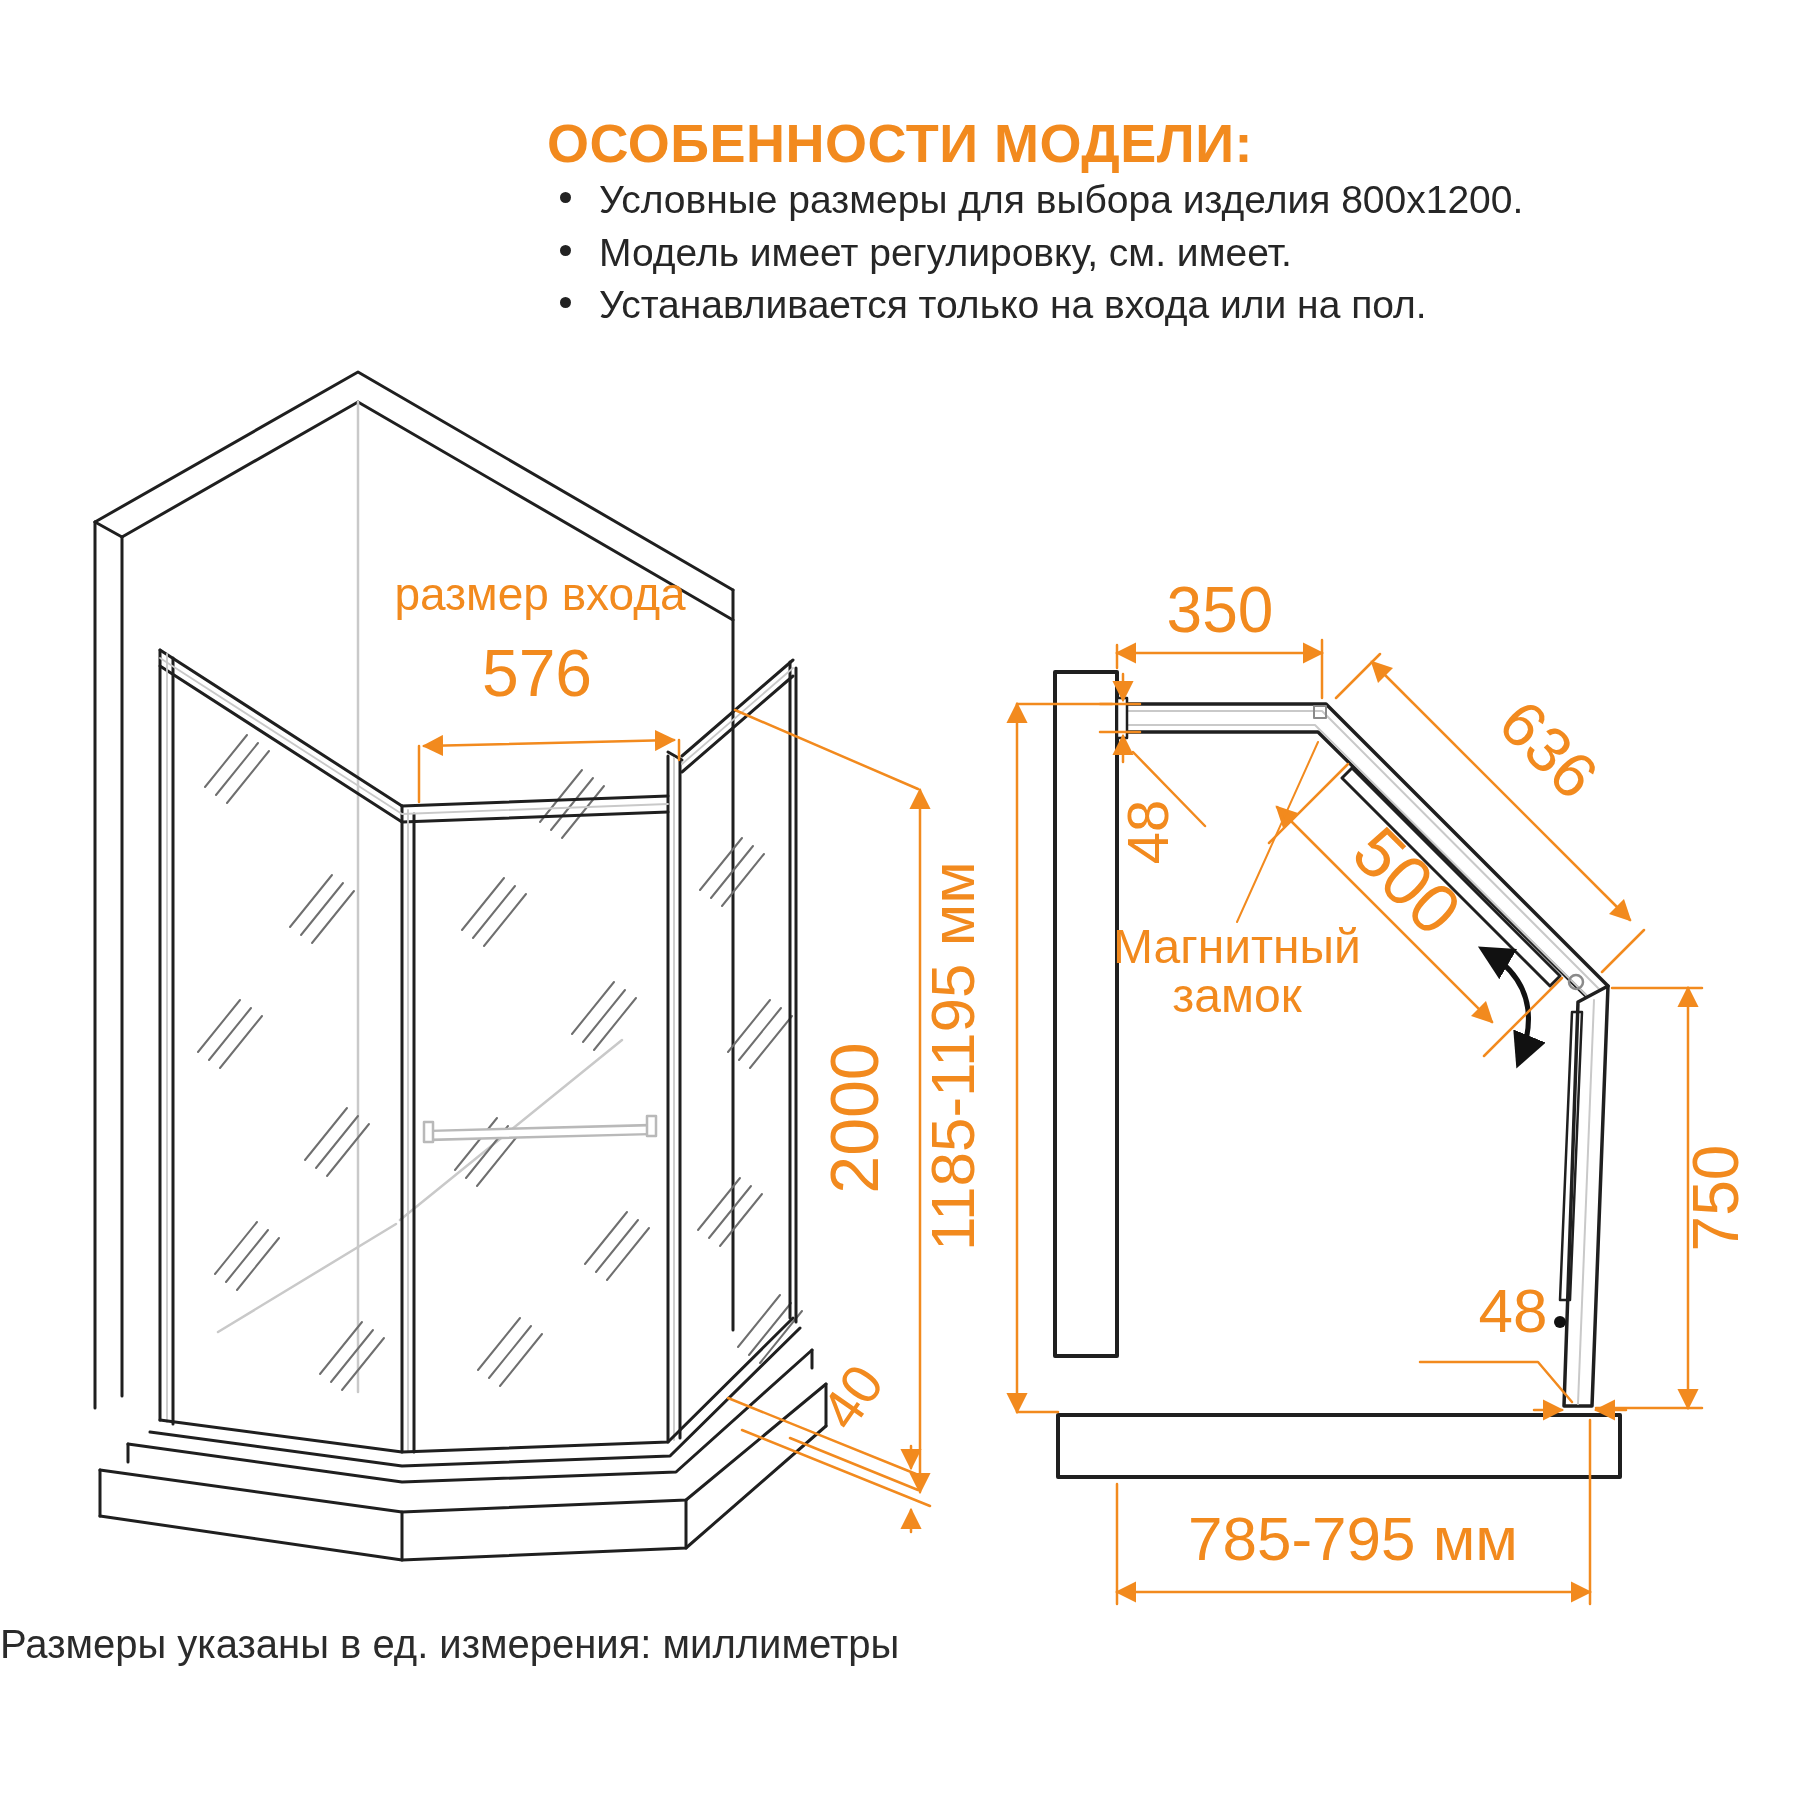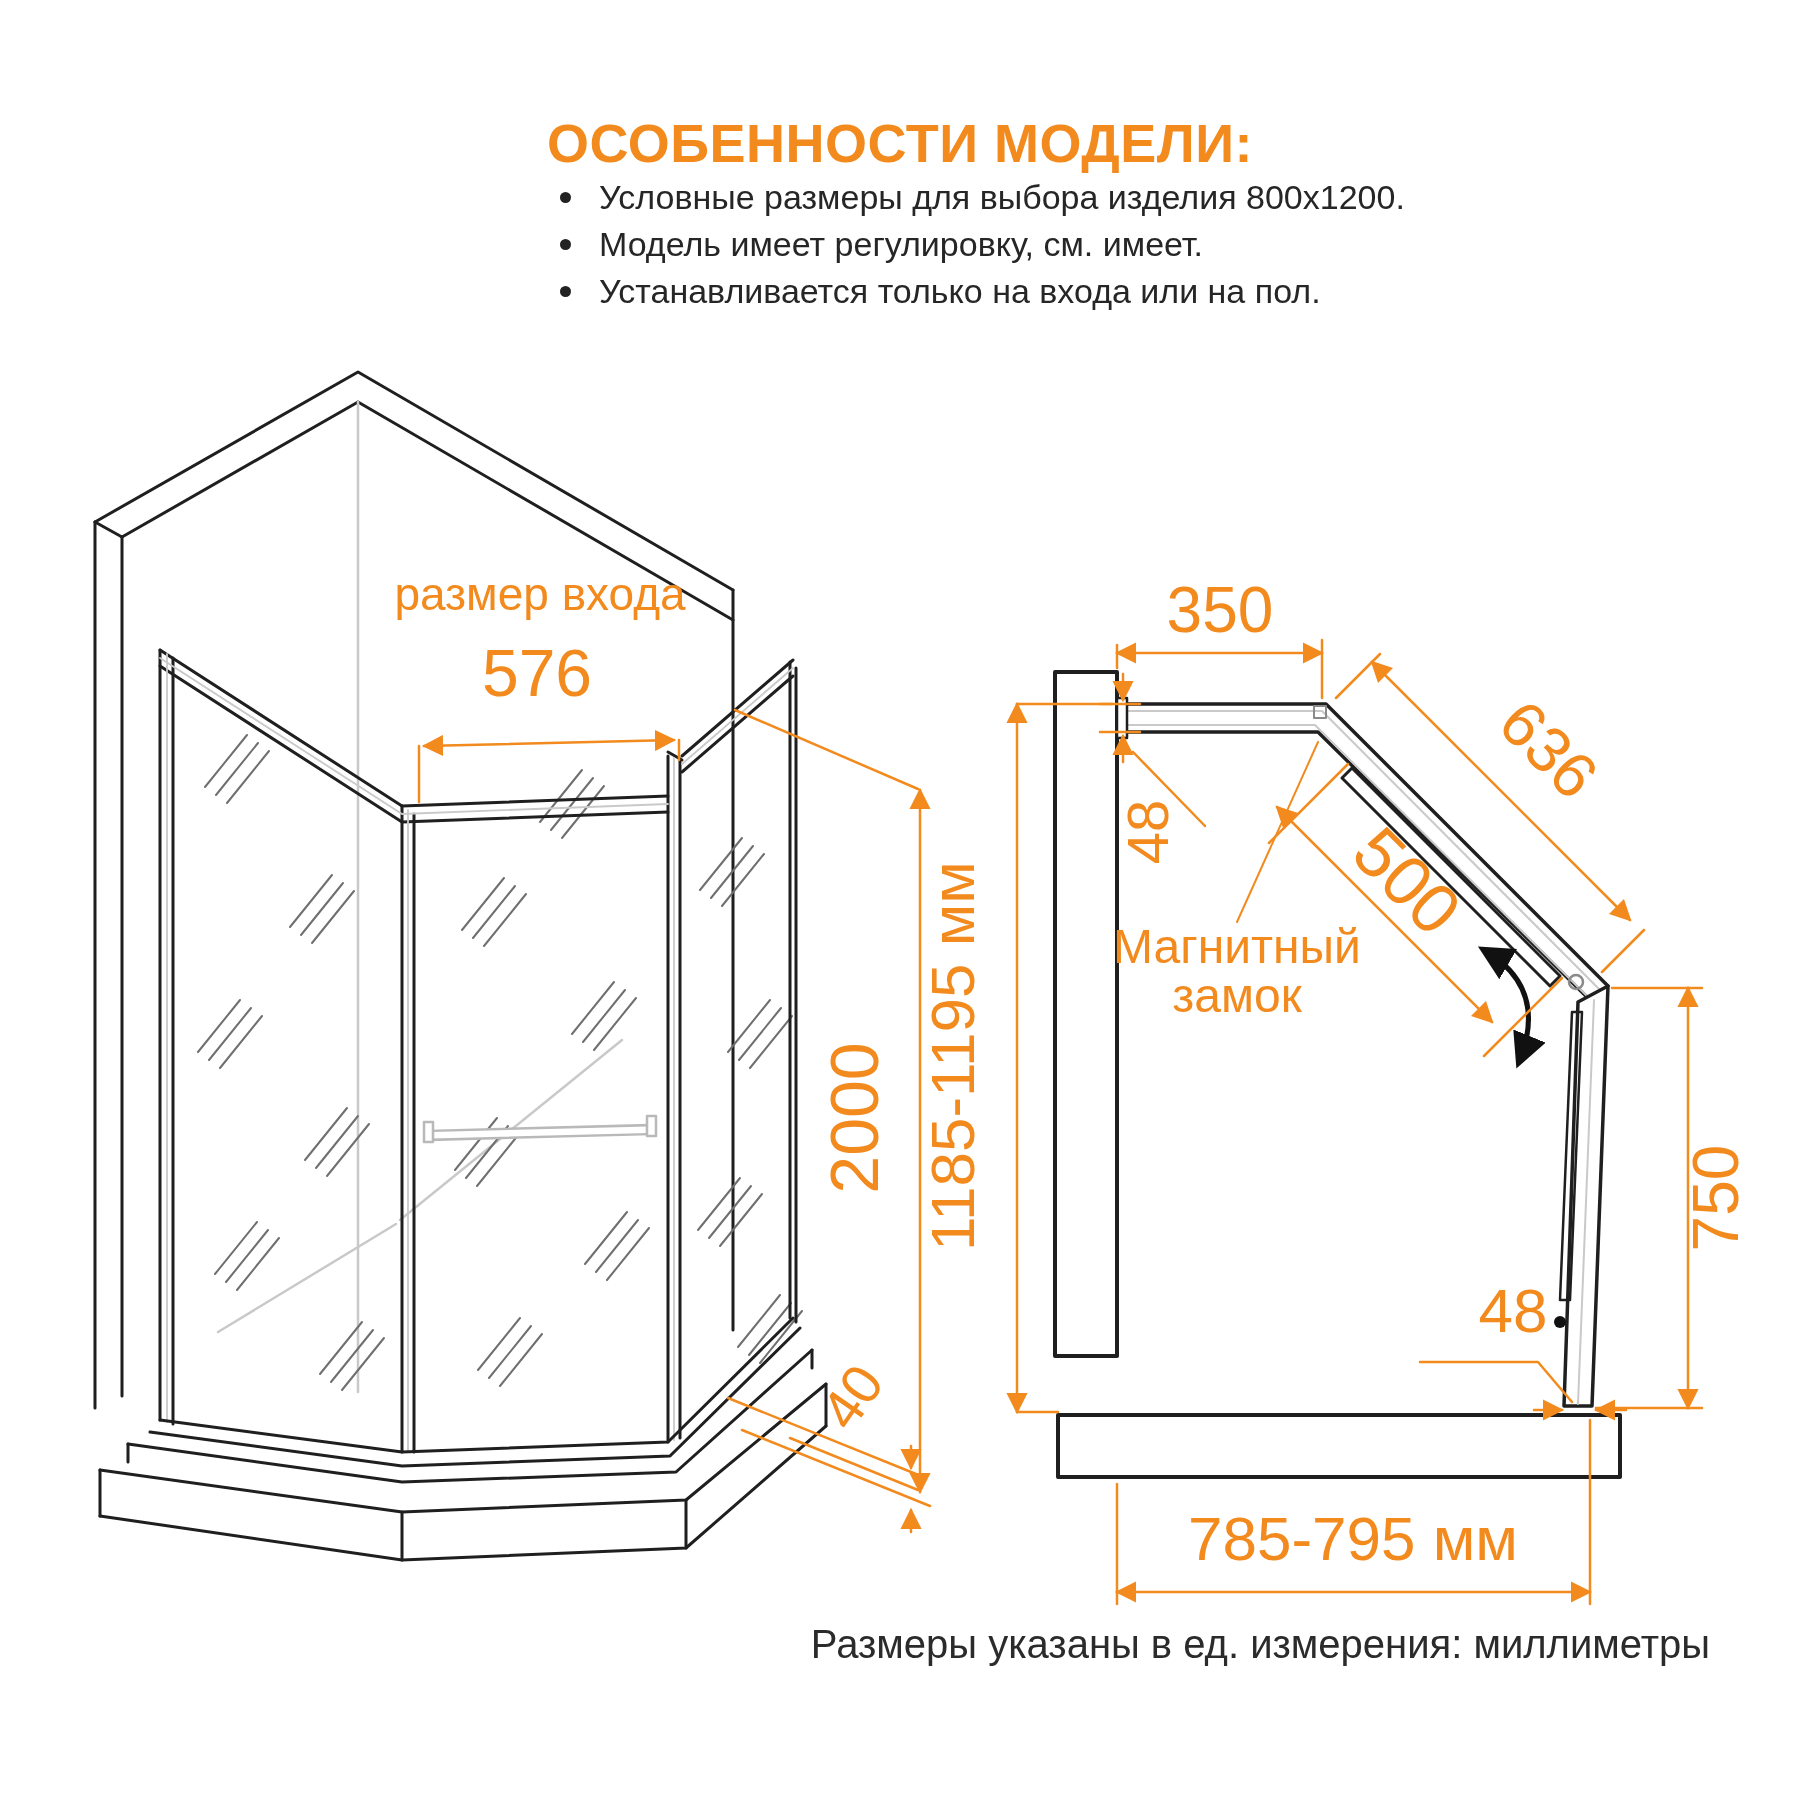--- a/index.html
+++ b/index.html
@@ -3,22 +3,22 @@
 <meta charset="utf-8">
 <style>
   html,body{margin:0;padding:0;background:#ffffff;}
   .page{position:relative;width:1800px;height:1784px;background:#ffffff;overflow:hidden;
         font-family:"Liberation Sans",sans-serif;}
   .title{position:absolute;left:0;top:112px;width:1800px;text-align:center;
          font-size:54px;font-weight:bold;color:#F28A1E;letter-spacing:.5px;}
   .bullets{position:absolute;left:560px;top:178px;width:1100px;}
   .bullet-row{display:flex;align-items:flex-start;margin-bottom:9px;}
   .dot{width:11px;height:11px;border-radius:50%;background:#222;margin:14px 28px 0 0;flex:0 0 auto;}
-  .bullet-text{font-size:34px;color:#262626;line-height:1.12;}
-  .caption{position:absolute;left:0;top:1622px;width:1710px;text-align:right;
+  .bullet-text{font-size:39px;color:#262626;line-height:1.12;}
+  .caption{position:absolute;left:0;top:1622px;width:1710px;text-align:left;
            font-size:40px;color:#2b2b2b;}
   svg{position:absolute;left:0;top:0;}
   svg text{font-family:"Liberation Sans",sans-serif;fill:#F28A1E;}
 </style>
 </head>
 <body>
 
 <div class="page">
 
   <div class="title">ОСОБЕННОСТИ МОДЕЛИ:</div>

